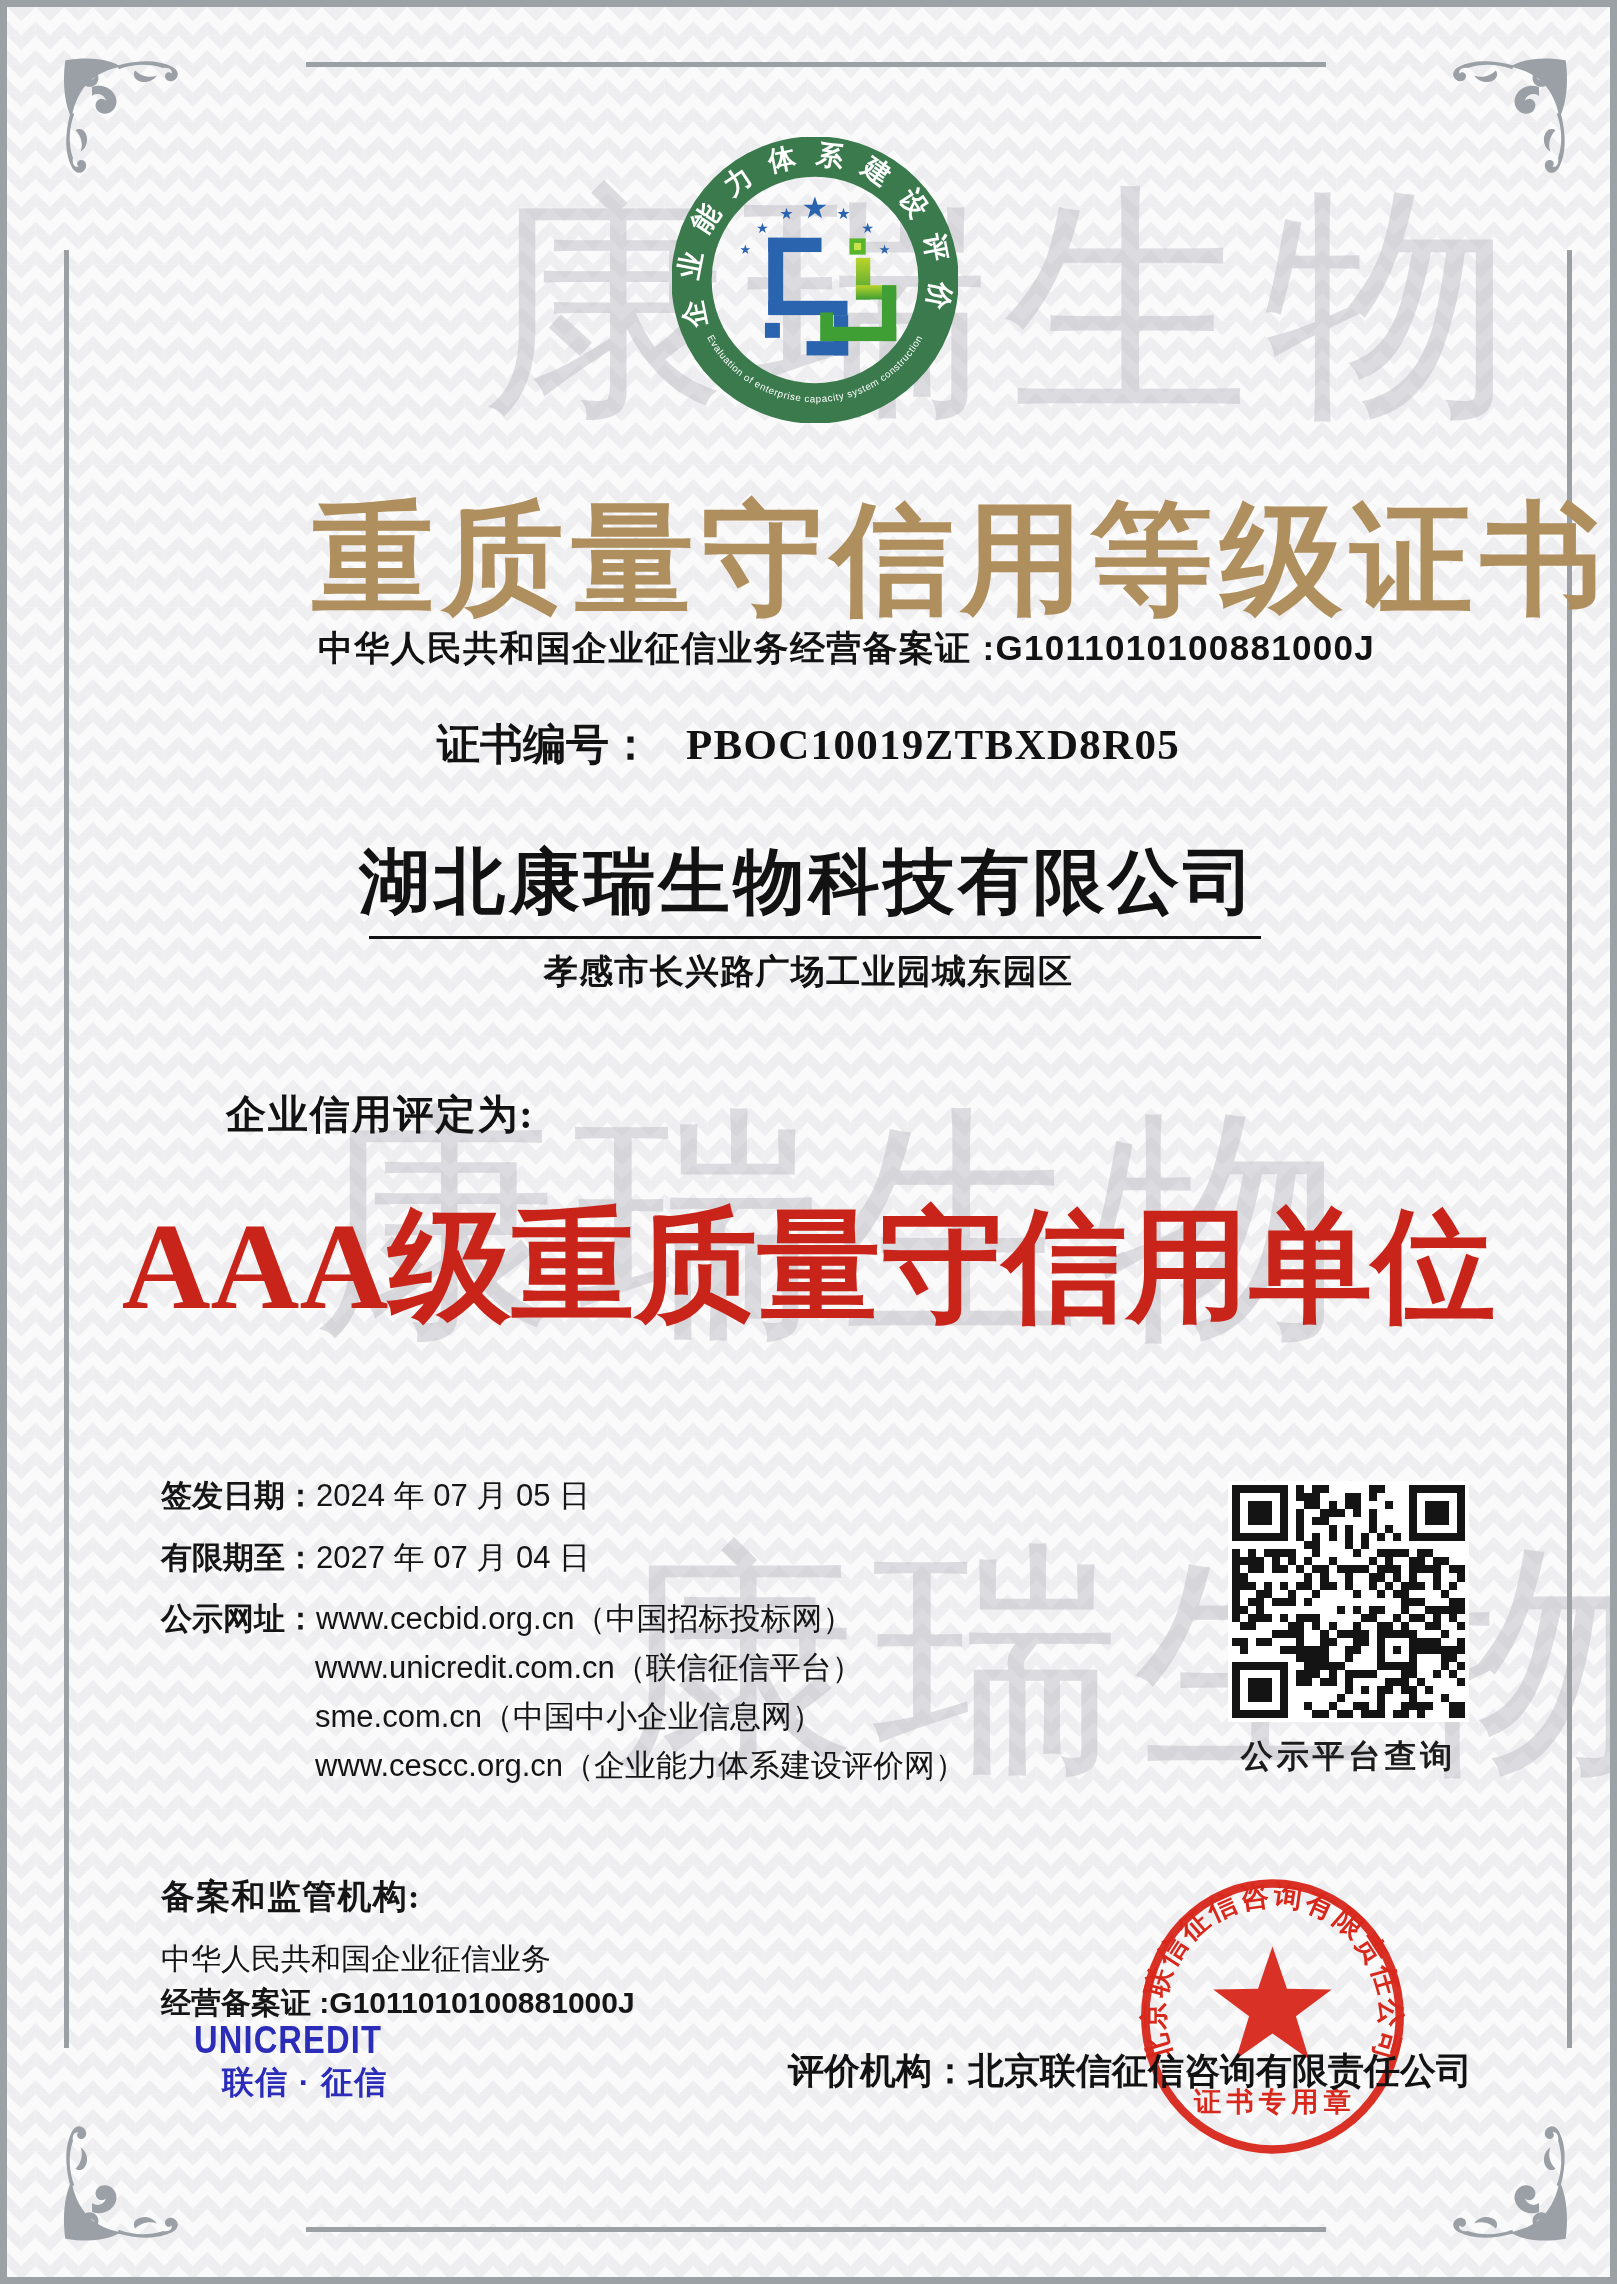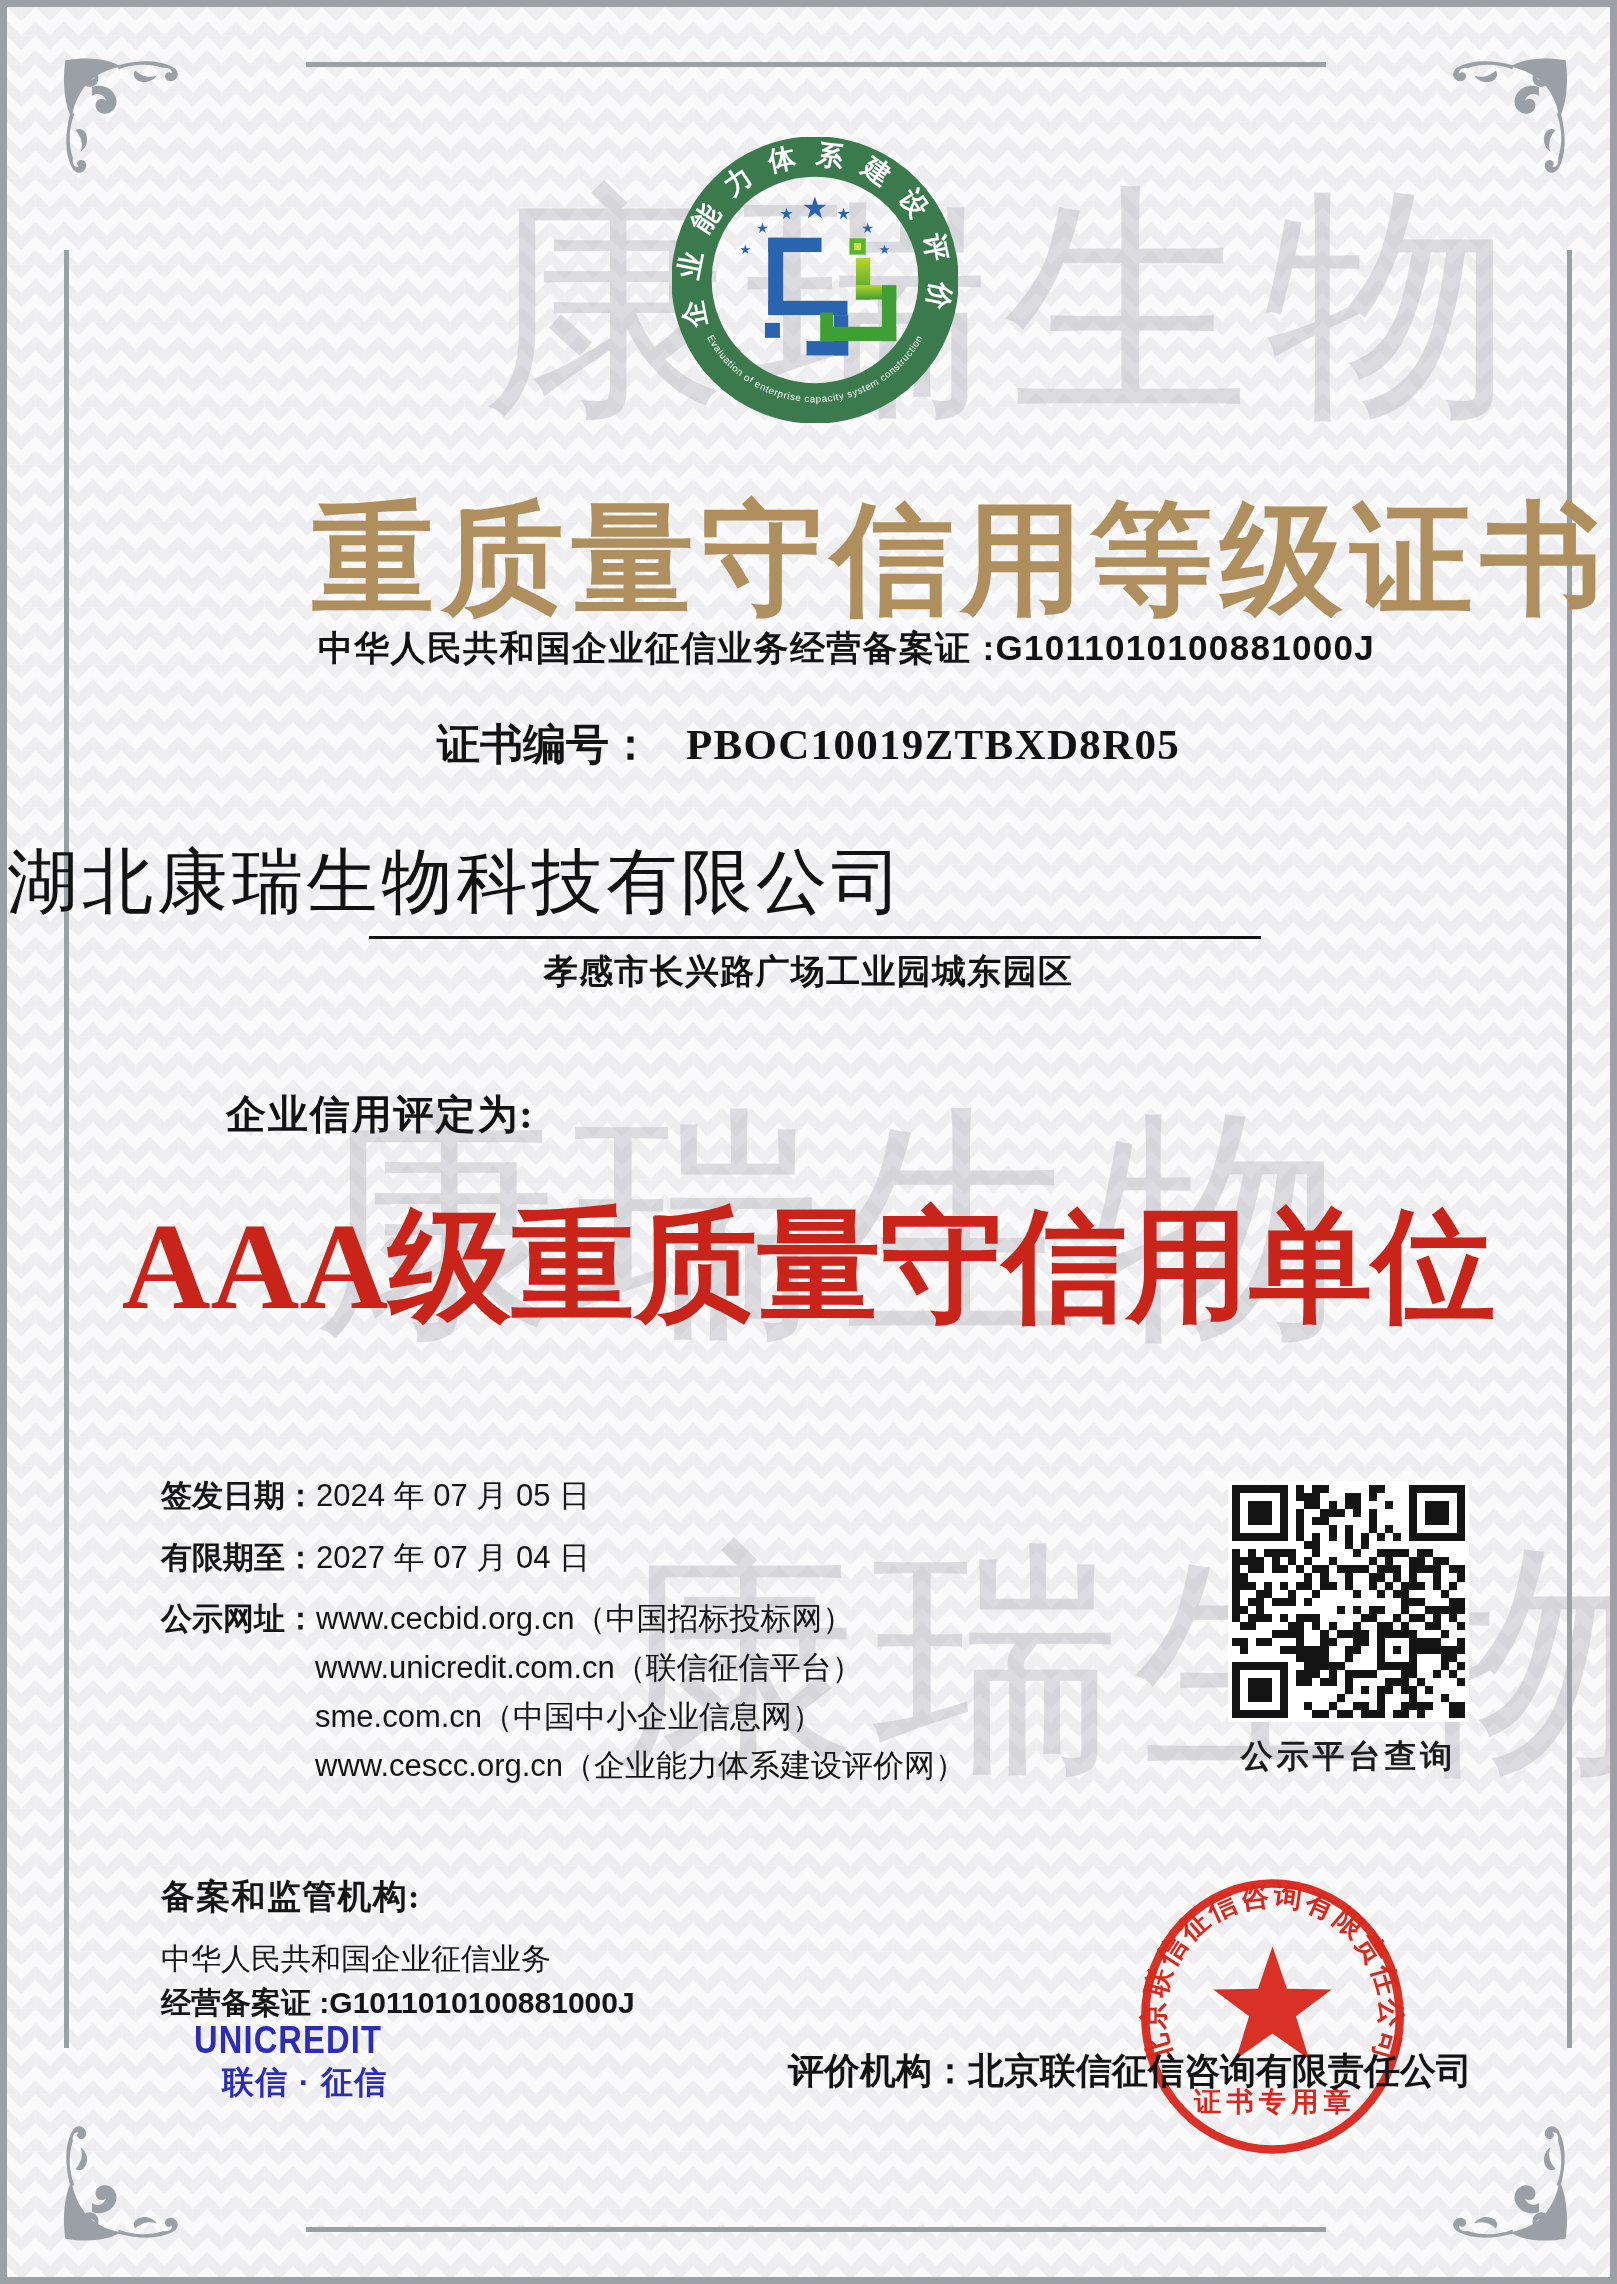--- a/index.html
+++ b/index.html
@@ -53,22 +53,22 @@
     left:0;top:618px;width:100%;text-align:center;z-index:2;
     font-family:"Liberation Sans","DejaVu Sans",sans-serif;
     font-size:35px;font-weight:700;letter-spacing:1.3px;color:#121212;padding-left:38px;
   }
   .certno{
     left:0;top:709px;width:100%;text-align:center;z-index:2;
     font-size:43px;font-weight:700;color:#121212;white-space:nowrap;
   }
   .certno .num{margin-left:34px;letter-spacing:1.3px;}
   .company{
-    left:0;top:836px;width:100%;text-align:left;z-index:2;
-    font-size:71px;font-weight:400;letter-spacing:3.9px;line-height:1.1;
+    left:0;top:836px;width:100%;text-align:center;z-index:2;
+    font-size:71px;font-weight:700;letter-spacing:3.9px;line-height:1.1;
     color:#121212;white-space:nowrap;
   }
   .company-underline{left:362px;top:929px;width:892px;height:3.2px;background:#111;z-index:2;}
   .address{
     left:0;top:942px;width:100%;text-align:center;z-index:2;
     font-size:34px;font-weight:700;color:#121212;letter-spacing:1.3px;
   }
   .rating-intro{
     left:219px;top:1063px;z-index:2;
     font-size:40px;font-weight:700;color:#121212;letter-spacing:1.9px;margin-top:17px;

